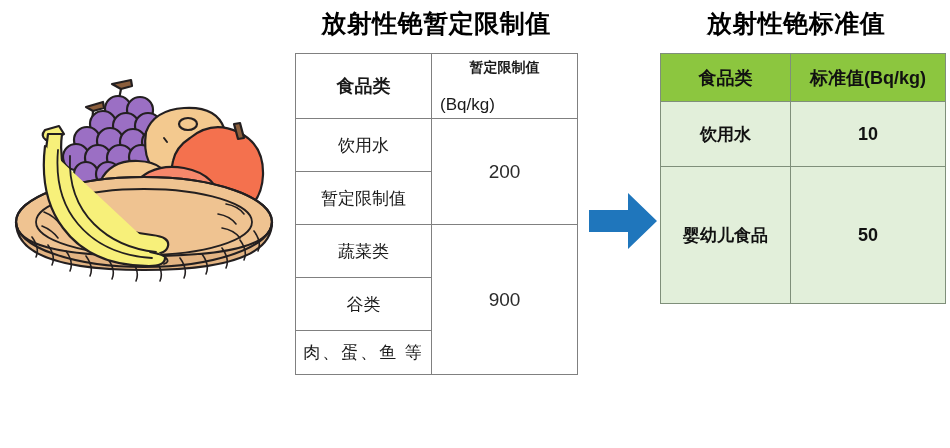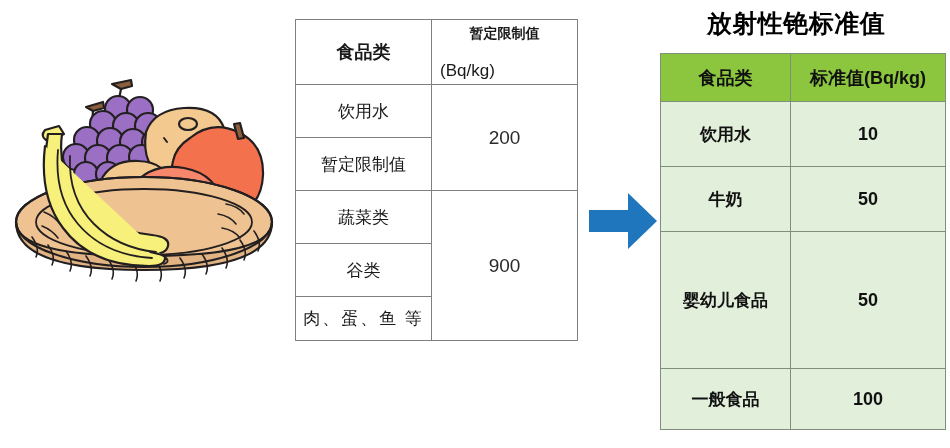--- a/index.html
+++ b/index.html
@@ -208,20 +208,21 @@
         <path d="M50,88 q-4,46 20,74 q26,31 74,34" fill="none" stroke-width="1.8"></path>
         <path d="M62,94 q-2,42 24,68 q24,24 62,28" fill="none" stroke-width="1.8"></path>
         <path d="M142,190 q12,2 16,6 q4,4 -2,6" fill="none" stroke-width="1.8"></path>
       </g>
 
     </g>
   </svg>
 </div>
 
 <div id="left-block">
+  <div class="table-title">放射性铯暂定限制值</div>
 
   <table class="grid" id="tbl-provisional">
     <colgroup>
         <col class="col-a">
         <col class="col-b">
       </colgroup>
     <tbody>
       <tr>
         <td class="hdr-cat">食品类</td>
         <td class="hdr-val">
@@ -266,27 +267,19 @@
       </colgroup>
     <tbody>
       <tr>
         <td class="head">食品类</td>
         <td class="head">标准值(Bq/kg)</td>
       </tr>
       <tr class="r1">
         <td class="body">饮用水</td>
         <td class="body num">10</td>
       </tr>
-      <tr class="r2">
-        <td class="body">牛奶</td>
-        <td class="body num">50</td>
-      </tr>
       <tr class="r3">
         <td class="body">婴幼儿食品</td>
         <td class="body num">50</td>
       </tr>
-      <tr class="r4">
-        <td class="body">一般食品</td>
-        <td class="body num">100</td>
-      </tr>
     </tbody>
   </table>
 </div>
 
 </body></html>

